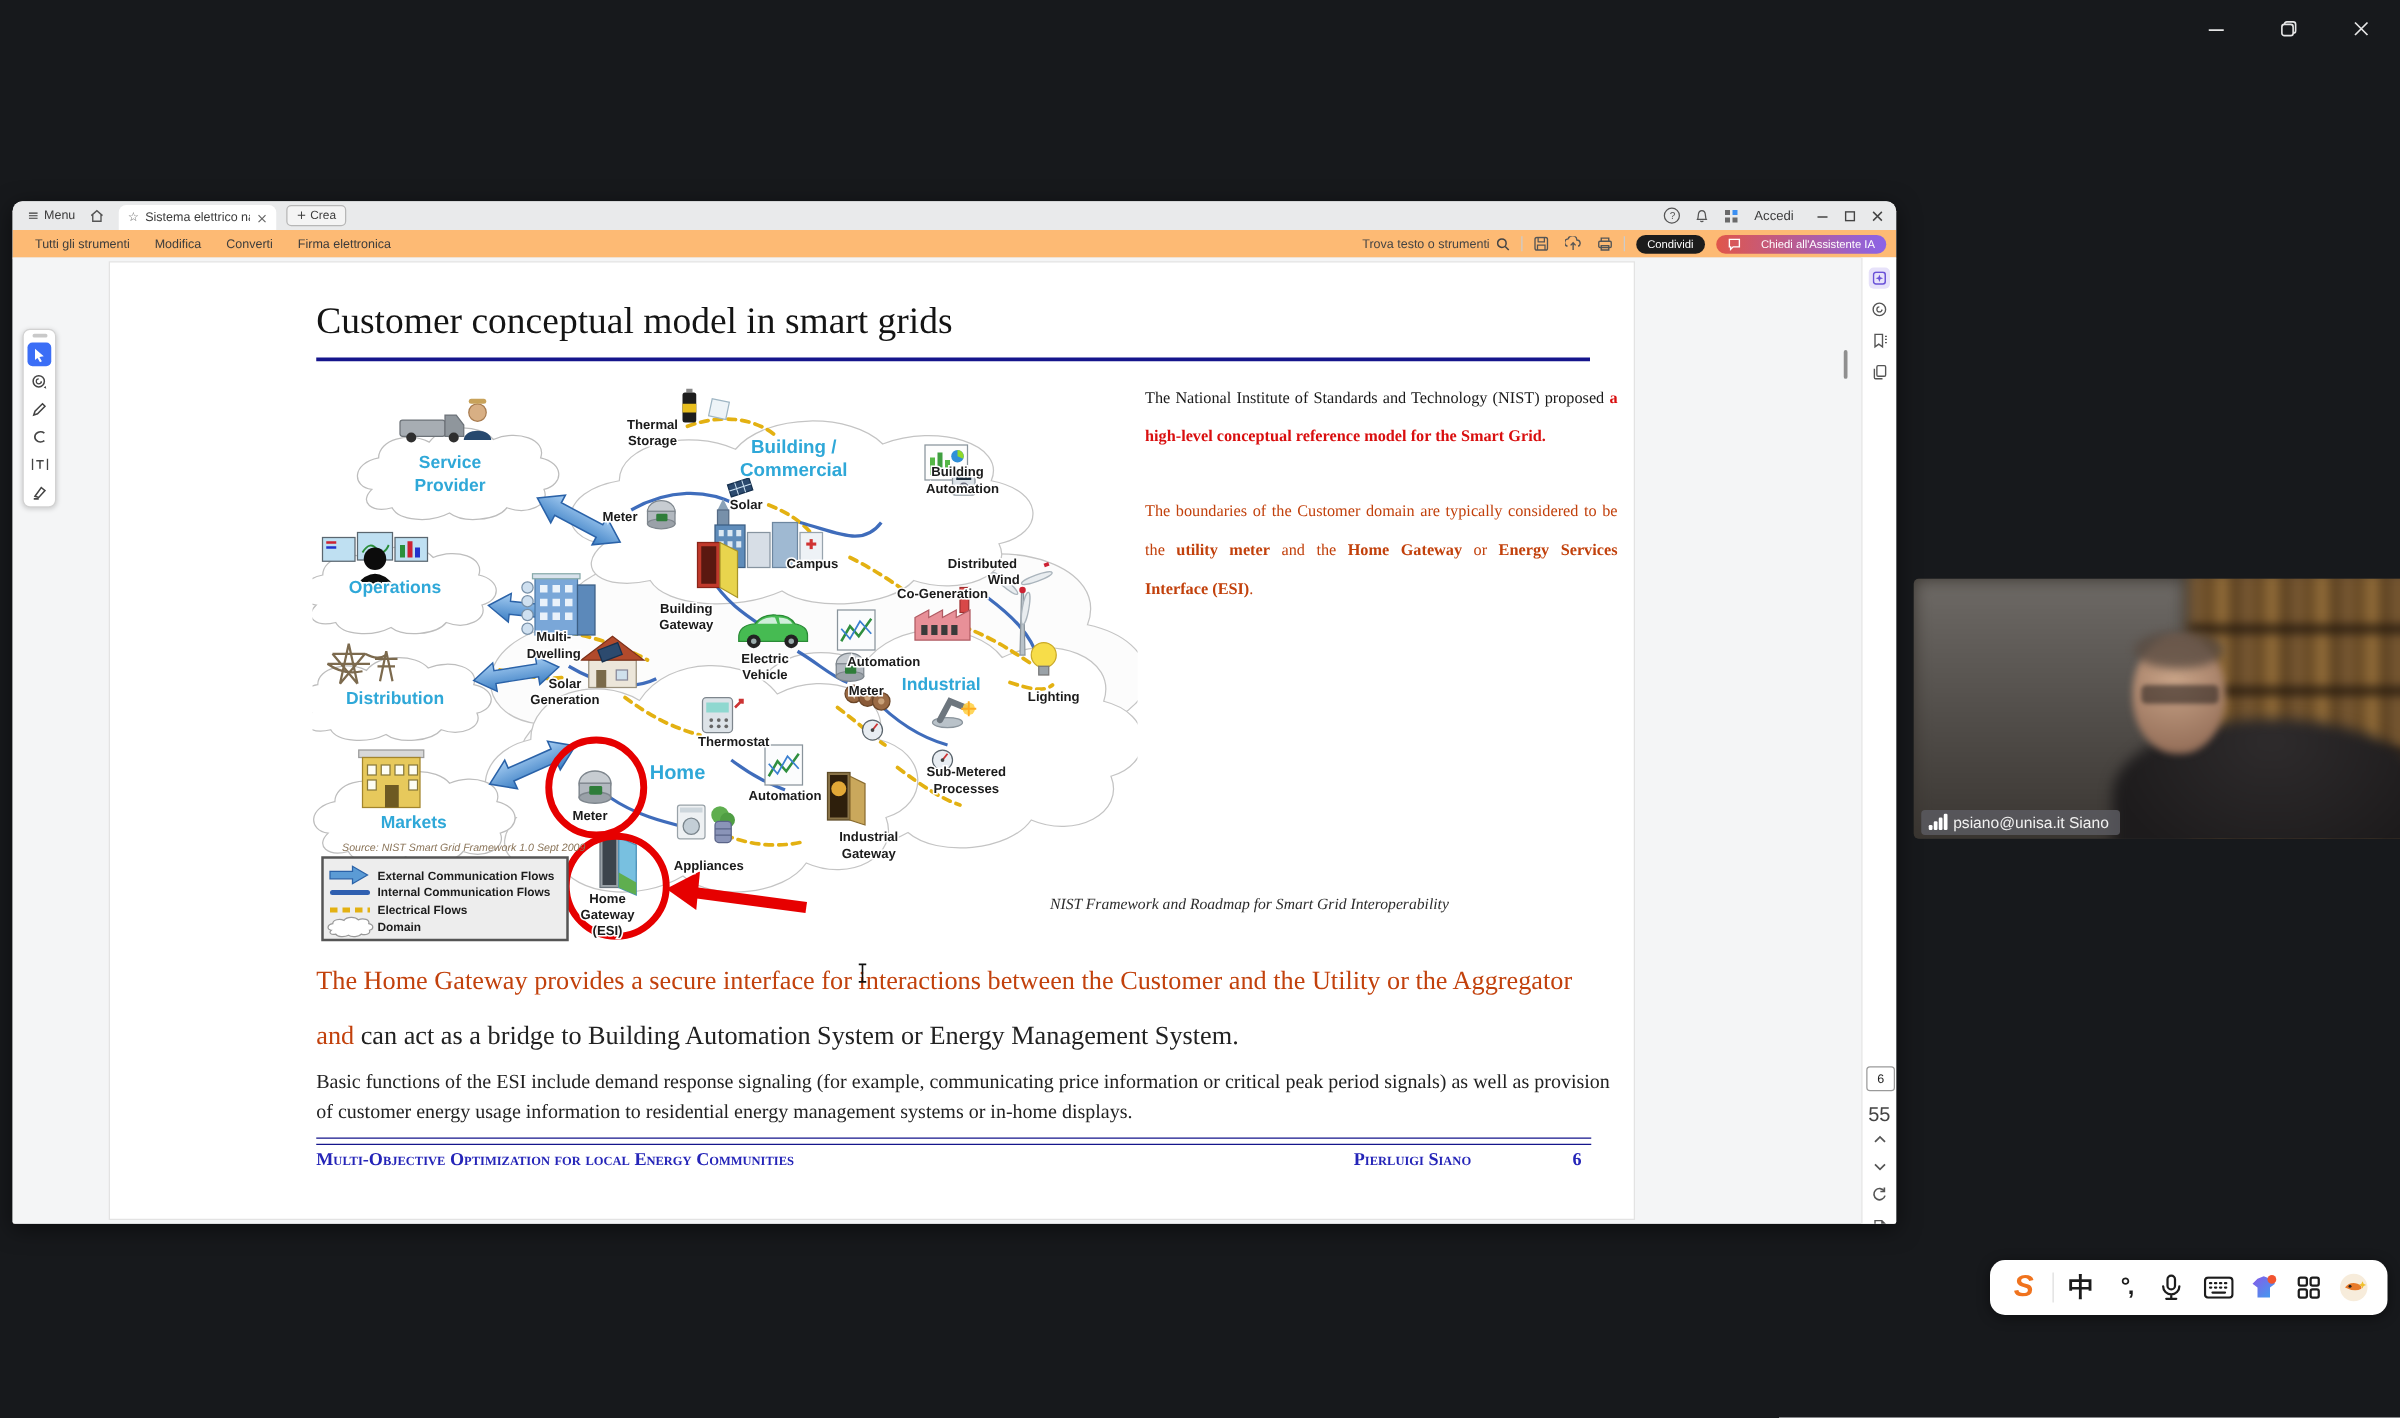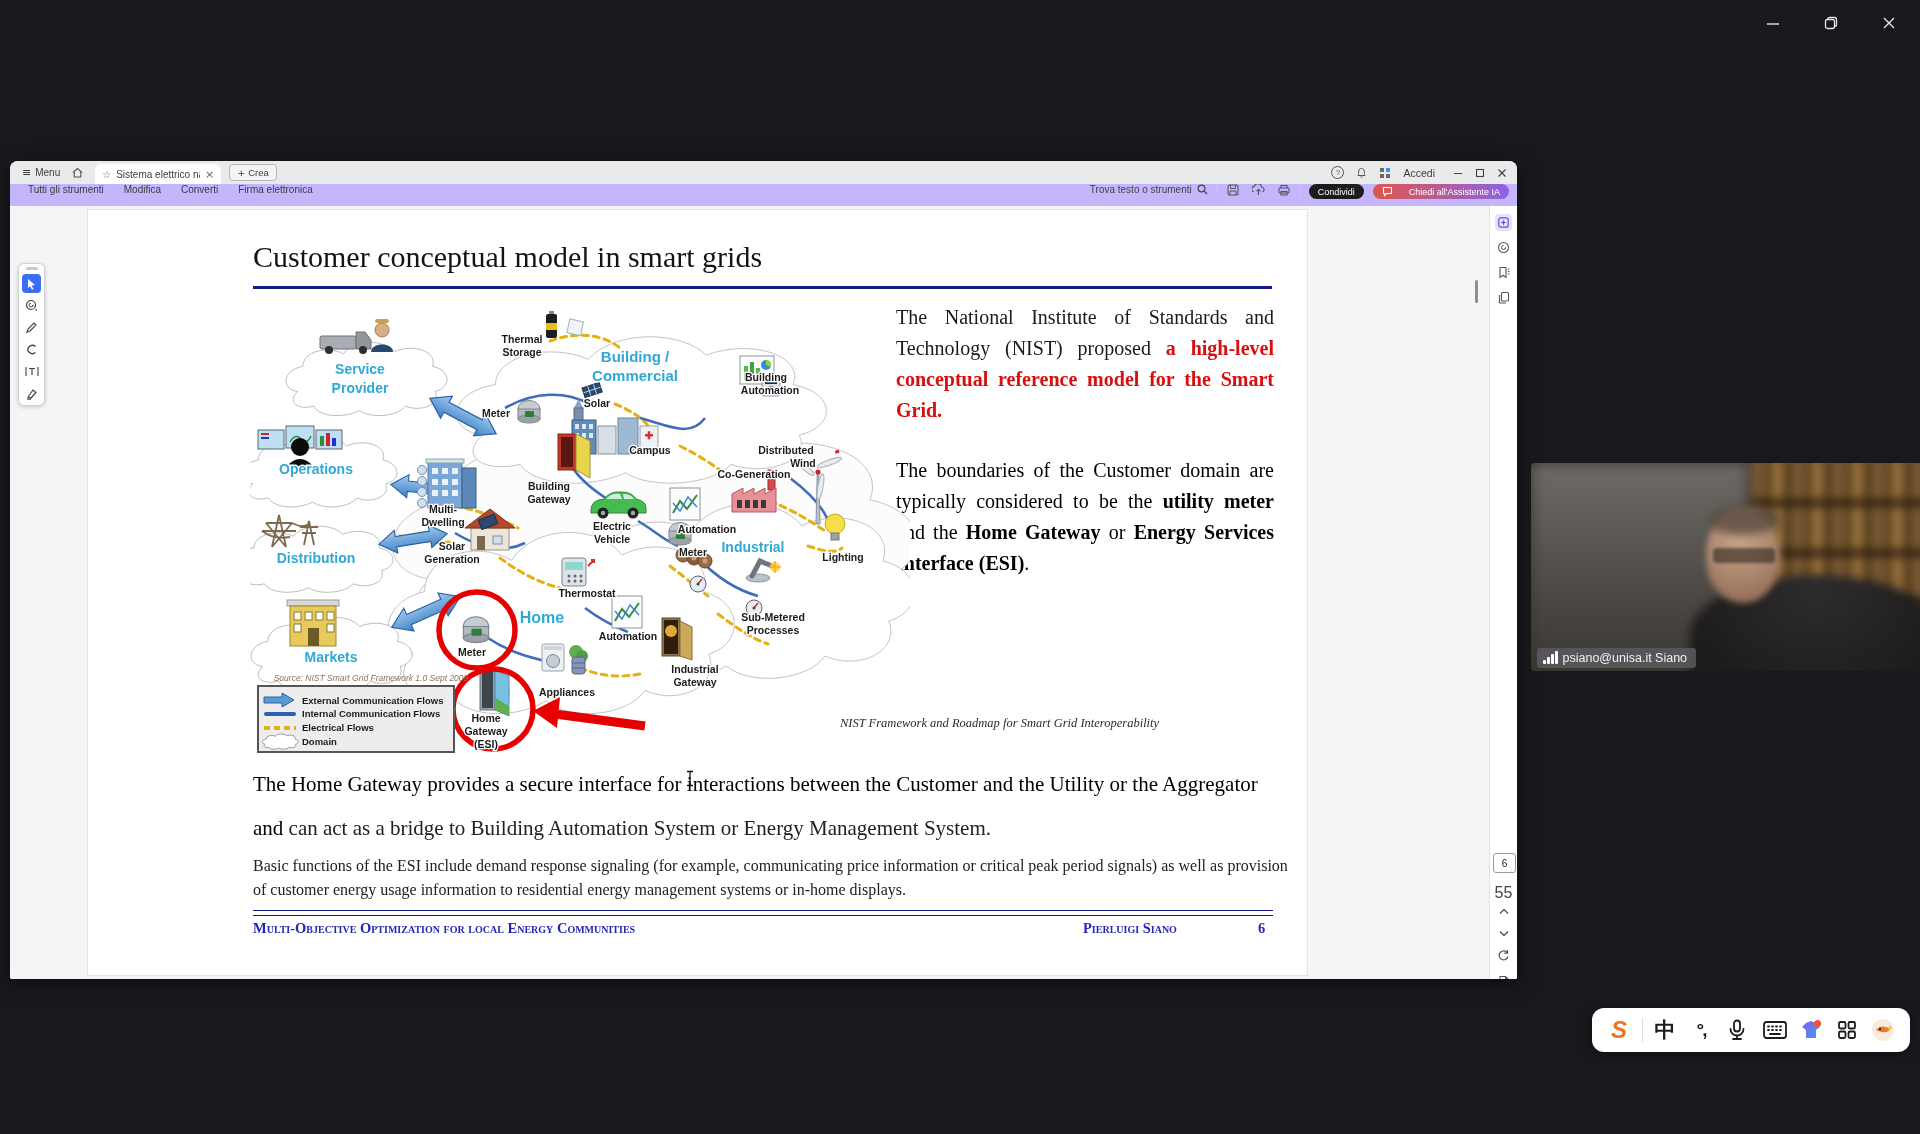--- a/index.html
+++ b/index.html
@@ -9,37 +9,37 @@
   
   .deskctl{width:30px;height:30px;display:flex;align-items:center;justify-content:center;cursor:default}
   
   .win{left:10px;top:161px;width:1507px;height:818px;background:#f4f5f6;border-radius:8px 8px 2px 2px;
        overflow:hidden;box-shadow:0 4px 18px rgba(0,0,0,.5)}
   .tabbar{position:absolute;left:0;top:0;right:0;height:23px;background:#e9eaeb;display:flex;align-items:center;font-size:10px;color:#3c3c3c}
   .tbtn{display:flex;align-items:center;gap:4px;padding:0 6px;height:100%;cursor:pointer}
   .tab{height:20px;margin-top:3px;background:#fff;border-radius:6px 6px 0 0;display:flex;align-items:center;gap:5px;padding:0 7px;width:112px}
   .tabtitle{white-space:nowrap;overflow:hidden;max-width:84px}
   .crea{height:15px;border:1px solid #b7b7b7;border-radius:4px;background:#f4f4f4;display:flex;align-items:center;gap:3px;padding:0 7px;margin-left:8px;font-size:9.5px}
-  .toolrow{position:absolute;left:0;top:23px;right:0;height:22px;background:#c4b5fd;border-bottom:1px solid #e0e0e0;
-           display:flex;align-items:flex-start;font-size:10px;color:#3c3c3c}
+  .toolrow{position:absolute;left:0;top:23px;right:0;height:22px;background:#fdba74;border-bottom:1px solid #e0e0e0;
+           display:flex;align-items:center;font-size:10px;color:#3c3c3c}
   .toolitem{padding:0 10px;cursor:pointer}
   .pill{height:15px;border-radius:8px;display:flex;align-items:center;font-size:9px;color:#fff;padding:0 9px;cursor:pointer;white-space:nowrap}
   .content{position:absolute;left:0;top:45px;right:0;bottom:0;background:#f4f5f6}
   .page{position:absolute;left:78px;top:4px;width:1219px;height:765px;background:#fff;box-shadow:0 0 0 1px #e3e3e3}
   
   .palette{position:absolute;left:8px;top:57px;width:25px;height:138px;background:#fff;border:1px solid #d2d2d2;border-radius:6px;
            box-shadow:0 1px 4px rgba(0,0,0,.18);display:flex;flex-direction:column;align-items:center;padding-top:3px;gap:3px}
   .ptool{width:19px;height:19px;border-radius:4px;display:flex;align-items:center;justify-content:center;cursor:pointer}
   .ptool.active{background:#3b6ef6}
   
   .rpanel{position:absolute;right:0;top:0;bottom:0;width:27px;background:#fff;border-left:1px solid #e3e3e3}
   .rico{position:absolute;left:5px;width:17px;height:17px;display:flex;align-items:center;justify-content:center;cursor:pointer}
   
   .serif{font-family:"Liberation Serif",serif}
-  .red{color:#000000}
+  .red{color:#c2410c}
   .rb{color:#d90f0f;font-weight:bold}
   .slide-title{font-family:"Liberation Serif",serif;font-size:30px;color:#141414;white-space:nowrap}
   .rule2{height:4px;border-top:1.5px solid #15158c;border-bottom:1.5px solid #15158c}
   .foot{font-family:Liberation Serif, serif;font-variant:small-caps;font-weight:bold;font-size:14.5px;color:#2525b8;white-space:nowrap}
   
   .cam{left:1531px;top:463px;width:397px;height:208px;border-radius:4px;overflow:hidden;background:#38342f;cursor:move}
   .badge{position:absolute;left:6px;bottom:3px;height:20px;background:rgba(92,92,98,.82);border-radius:3px;
          display:flex;align-items:center;gap:5px;padding:0 9px 0 6px;color:#f1f1f1;font-size:12.5px;white-space:nowrap}
   .bars{display:flex;align-items:flex-end;gap:1.5px;height:12px}
   .bars i{display:block;width:2.5px;background:#fff;border-radius:1px}
@@ -171,21 +171,21 @@
     </div>
   </div>
 
   <div class="content">
 
     <div class="page">
 
       <div class="abs slide-title" style="left:165px;top:30px">Customer conceptual model in smart grids</div>
       <div class="abs" style="left:165px;top:76px;width:1019px;height:3px;background:#15158c"></div>
 
-      <div class="abs serif" style="left:808px;top:92px;width:378px;font-size:20px;line-height:31px;text-align:justify;color:#1a1a1a">
+      <div class="abs serif" style="left:828px;top:92px;width:378px;font-size:13px;line-height:31px;text-align:justify;color:#1a1a1a">
         <p style="margin:0 0 29px 0"><span>The National Institute of Standards and Technology (NIST) proposed </span><span class="rb">a high-level conceptual reference model for the Smart Grid.</span></p>
         <p style="margin:0" class="red"><span>The boundaries of the Customer domain are typically considered to be the </span><b>utility meter</b><span> and the </span><b>Home Gateway</b><span> or </span><b>Energy Services Interface (ESI)</b><span>.</span></p>
       </div>
 
       <svg class="abs" style="left:162px;top:86px" width="660" height="470" viewBox="0 0 660 470">
         <defs>
           <path id="cloud" vector-effect="non-scaling-stroke" d="M -50,10 C -62,8 -62,-10 -46,-14 C -46,-28 -28,-34 -16,-26 C -8,-40 14,-40 22,-28 C 36,-36 54,-28 50,-14 C 64,-10 64,6 52,10 C 56,22 42,30 30,24 C 24,34 4,36 -4,28 C -16,36 -34,34 -38,24 C -50,28 -58,20 -50,10 Z"></path>
           <linearGradient id="arrG" x1="0" y1="0" x2="0" y2="1">
             <stop offset="0" stop-color="#a6cdf2"></stop>
               <stop offset="1" stop-color="#3c7fc4"></stop>

